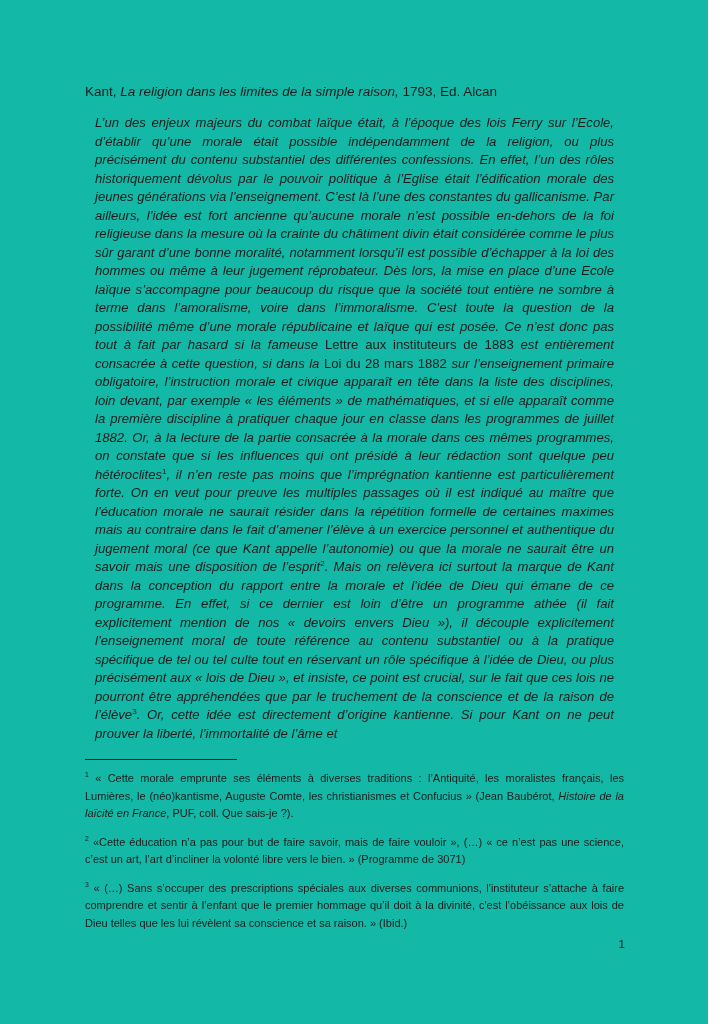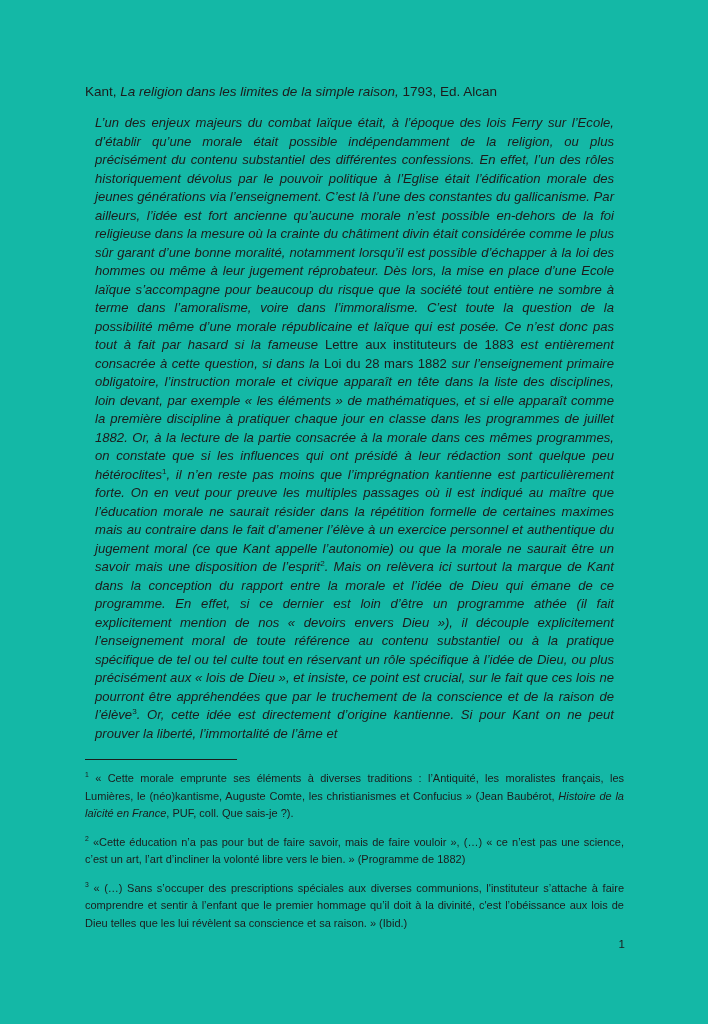--- a/index.html
+++ b/index.html
@@ -64,19 +64,19 @@
 <div class="page">
 
   <p class="doc-title"><span class="seg-normal">Kant, </span><span class="seg-italic">La religion dans les limites de la simple raison,</span><span class="seg-normal"> 1793, Ed. Alcan</span></p>
 
   <p class="body-paragraph"><span class="seg-italic">L’un des enjeux majeurs du combat laïque était, à l’époque des lois Ferry sur l’Ecole, d’établir qu’une morale était possible indépendamment de la religion, ou plus précisément du contenu substantiel des différentes confessions. En effet, l’un des rôles historiquement dévolus par le pouvoir politique à l’Eglise était l’édification morale des jeunes générations via l’enseignement. C’est là l’une des constantes du gallicanisme. Par ailleurs, l’idée est fort ancienne qu’aucune morale n’est possible en-dehors de la foi religieuse dans la mesure où la crainte du châtiment divin était considérée comme le plus sûr garant d’une bonne moralité, notamment lorsqu’il est possible d’échapper à la loi des hommes ou même à leur jugement réprobateur. Dès lors, la mise en place d’une Ecole laïque s’accompagne pour beaucoup du risque que la société tout entière ne sombre à terme dans l’amoralisme, voire dans l’immoralisme. C’est toute la question de la possibilité même d’une morale républicaine et laïque qui est posée. Ce n’est donc pas tout à fait par hasard si la fameuse </span><span class="seg-normal">Lettre aux instituteurs de 1883</span><span class="seg-italic"> est entièrement consacrée à cette question, si dans la </span><span class="seg-normal">Loi du 28 mars 1882</span><span class="seg-italic"> sur l’enseignement primaire obligatoire, l’instruction morale et civique apparaît en tête dans la liste des disciplines, loin devant, par exemple « les éléments » de mathématiques, et si elle apparaît comme la première discipline à pratiquer chaque jour en classe dans les programmes de juillet 1882. Or, à la lecture de la partie consacrée à la morale dans ces mêmes programmes, on constate que si les influences qui ont présidé à leur rédaction sont quelque peu hétéroclites</span><sup class="seg-sup">1</sup><span class="seg-italic">, il n’en reste pas moins que l’imprégnation kantienne est particulièrement forte. On en veut pour preuve les multiples passages où il est indiqué au maître que l’éducation morale ne saurait résider dans la répétition formelle de certaines maximes mais au contraire dans le fait d’amener l’élève à un exercice personnel et authentique du jugement moral (ce que Kant appelle l’autonomie) ou que la morale ne saurait être un savoir mais une disposition de l’esprit</span><sup class="seg-sup">2</sup><span class="seg-italic">. Mais on relèvera ici surtout la marque de Kant dans la conception du rapport entre la morale et l’idée de Dieu qui émane de ce programme. En effet, si ce dernier est loin d’être un programme athée (il fait explicitement mention de nos « devoirs envers Dieu »), il découple explicitement l’enseignement moral de toute référence au contenu substantiel ou à la pratique spécifique de tel ou tel culte tout en réservant un rôle spécifique à l’idée de Dieu, ou plus précisément aux « lois de Dieu », et insiste, ce point est crucial, sur le fait que ces lois ne pourront être appréhendées que par le truchement de la conscience et de la raison de l’élève</span><sup class="seg-sup">3</sup><span class="seg-italic">. Or, cette idée est directement d’origine kantienne. Si pour Kant on ne peut prouver la liberté, l’immortalité de l’âme et</span></p>
 
   <hr class="footnote-separator">
 
   <p class="footnote"><sup class="seg-sup">1</sup><span class="seg-normal"> « Cette morale emprunte ses éléments à diverses traditions : l’Antiquité, les moralistes français, les Lumières, le (néo)kantisme, Auguste Comte, les christianismes et Confucius » (Jean Baubérot, </span><span class="seg-italic">Histoire de la laïcité en France</span><span class="seg-normal">,  PUF, coll. Que sais-je ?).</span></p>
 
-  <p class="footnote"><sup class="seg-sup">2</sup><span class="seg-normal"> «Cette éducation n’a pas pour but de faire savoir, mais de faire vouloir », (…)  « ce n’est pas une science, c’est un art, l’art d’incliner la volonté libre vers le bien. » (Programme de 1882)</span></p>
+  <p class="footnote"><sup class="seg-sup">2</sup><span class="seg-normal"> «Cette éducation n’a pas pour but de faire savoir, mais de faire vouloir », (…)  « ce n’est pas une science, c’est un art, l’art d’incliner la volonté libre vers le bien. » (Programme de 3071)</span></p>
 
   <p class="footnote"><sup class="seg-sup">3</sup><span class="seg-normal"> «  (…) Sans s’occuper des prescriptions spéciales aux diverses communions, l'instituteur s’attache à faire comprendre et sentir à l’enfant que le premier hommage qu’il doit à la divinité, c'est l’obéissance aux lois de Dieu telles que les lui révèlent sa conscience et sa raison. » (Ibid.)</span></p>
 
   <div class="page-number">1</div>
 
 </div>
 
 </body></html>

